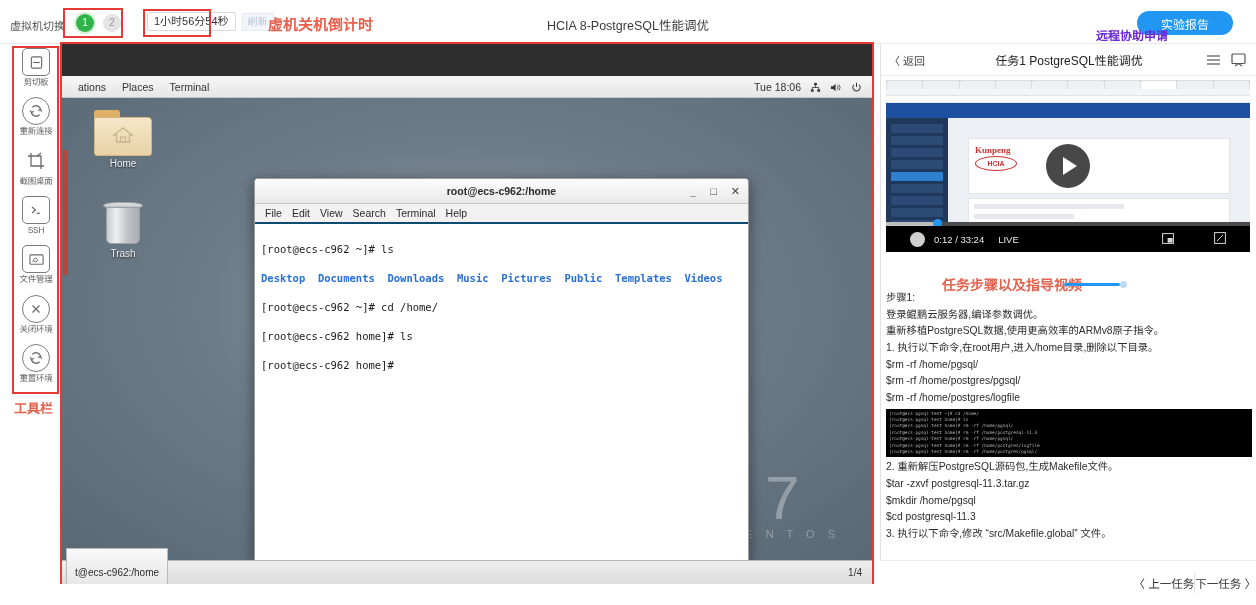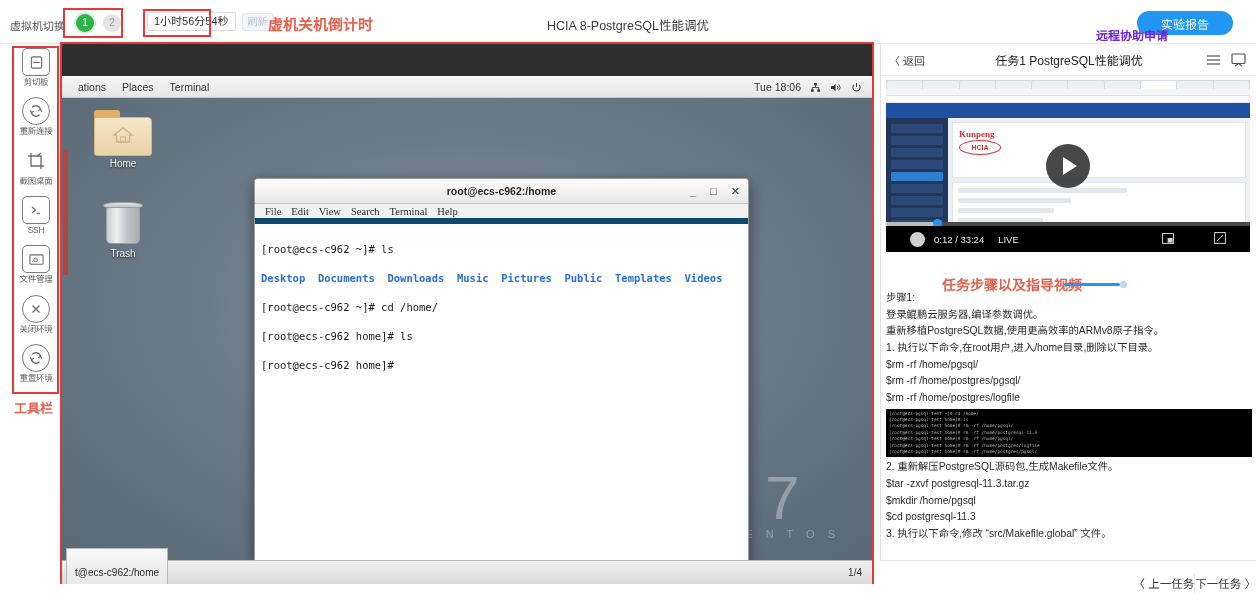--- a/index.html
+++ b/index.html
@@ -98,22 +98,22 @@
   
   .term { position: absolute; left: 192px; top: 134px; width: 495px; height: 384px;
           background: #fff; border: 1px solid #9d9d9d; border-radius: 4px 4px 2px 2px;
           box-shadow: 0 4px 14px rgba(0,0,0,0.45); overflow: hidden; }
   .term-title { height: 25px; background: linear-gradient(#fcfcfc, #e9e9e9);
                 border-bottom: 1px solid #c4c4c4; display: flex; align-items: center;
                 justify-content: center; position: relative; font-size: 10.5px; color: #2b2b2b; font-weight: bold; }
   .term-btns { position: absolute; right: 8px; top: 0; height: 25px; display: flex;
                align-items: center; gap: 14px; font-size: 11px; color: #444; }
   .term-btns span { cursor: pointer; line-height: 1; }
-  .term-menu { height: 20px; background: #f2f2f2; border-bottom: 6px solid #0c4a6e;
-               display: flex; align-items: center; font-size: 10.5px; color: #2b2b2b; font-family: Liberation Serif, serif; }
+  .term-menu { height: 20px; background: #f2f2f2; border-bottom: 2px solid #0c4a6e;
+               display: flex; align-items: center; font-size: 10.5px; color: #2b2b2b; }
   .term-menu span { margin-left: 10px; cursor: pointer; }
   .term-body { padding: 4px 6px; font-family: "DejaVu Sans Mono", "Liberation Mono", monospace;
                font-size: 10.5px; line-height: 1.38; color: #1a1a1a; background: #fff;
                height: 291px; overflow: hidden; white-space: pre; }
   .term-body .dir { color: #2a6fd6; font-weight: bold; }
 
   
   .vm-taskbar { position: absolute; left: 0; top: 516px; width: 810px; height: 24px;
                 background: linear-gradient(#efefef, #dcdcdc); border-top: 1px solid #b6b6b6;
                 display: flex; align-items: center; font-size: 10px; color: #2b2b2b; }
@@ -140,21 +140,21 @@
   .vt-browser-top { height: 9px; background: #d8dde3; display: flex; gap: 1px; padding: 1px 1px 0 1px; }
   .vt-tab { flex: 1; background: #eef1f4; border-radius: 2px 2px 0 0; }
   .vt-tab.act { background: #fff; }
   .vt-url { height: 7px; background: #f3f5f7; border-bottom: 1px solid #dfe3e8; }
   .vt-bm { height: 7px; background: #fafbfc; border-bottom: 1px solid #e5e8ec; }
   .vt-navbar { height: 15px; background: #1f4fa0; }
   .vt-body { position: absolute; left: 0; top: 38px; right: 0; bottom: 8px; display: flex; }
   .vt-side { width: 62px; background: #20385c; padding-top: 3px; }
   .vt-side-row { height: 9px; margin: 3px 5px; background: #2c4a75; border-radius: 1px; }
   .vt-side-row.sel { background: #2f7fd0; }
-  .vt-main { flex: 1; background: #eceff3; padding: 4px; }
+  .vt-main { flex: 1; background: #eceff3; padding: 20px; }
   .vt-card { background: #fff; height: 56px; border: 1px solid #e2e6ea; position: relative; padding: 6px; }
   .vt-kunpeng { font-size: 9px; color: #c33; font-weight: bold; font-family: "Liberation Serif", serif; }
   .vt-hcia { margin-top: 1px; width: 42px; height: 15px; border: 1.2px solid #c33;
              border-radius: 50%; color: #c33; font-size: 7px; display: flex;
              align-items: center; justify-content: center; font-weight: bold; }
   .vt-card2 { background: #fff; height: 56px; margin-top: 4px; border: 1px solid #e2e6ea; padding: 5px; }
   .vt-line { height: 5px; background: #e4e8ed; margin-bottom: 5px; width: 60%; border-radius: 1px; }
   .play-btn { position: absolute; left: 50%; top: 50%; transform: translate(-50%,-50%);
               width: 44px; height: 44px; border-radius: 50%; background: rgba(20,20,20,0.78);
               display: flex; align-items: center; justify-content: center; cursor: pointer; }

